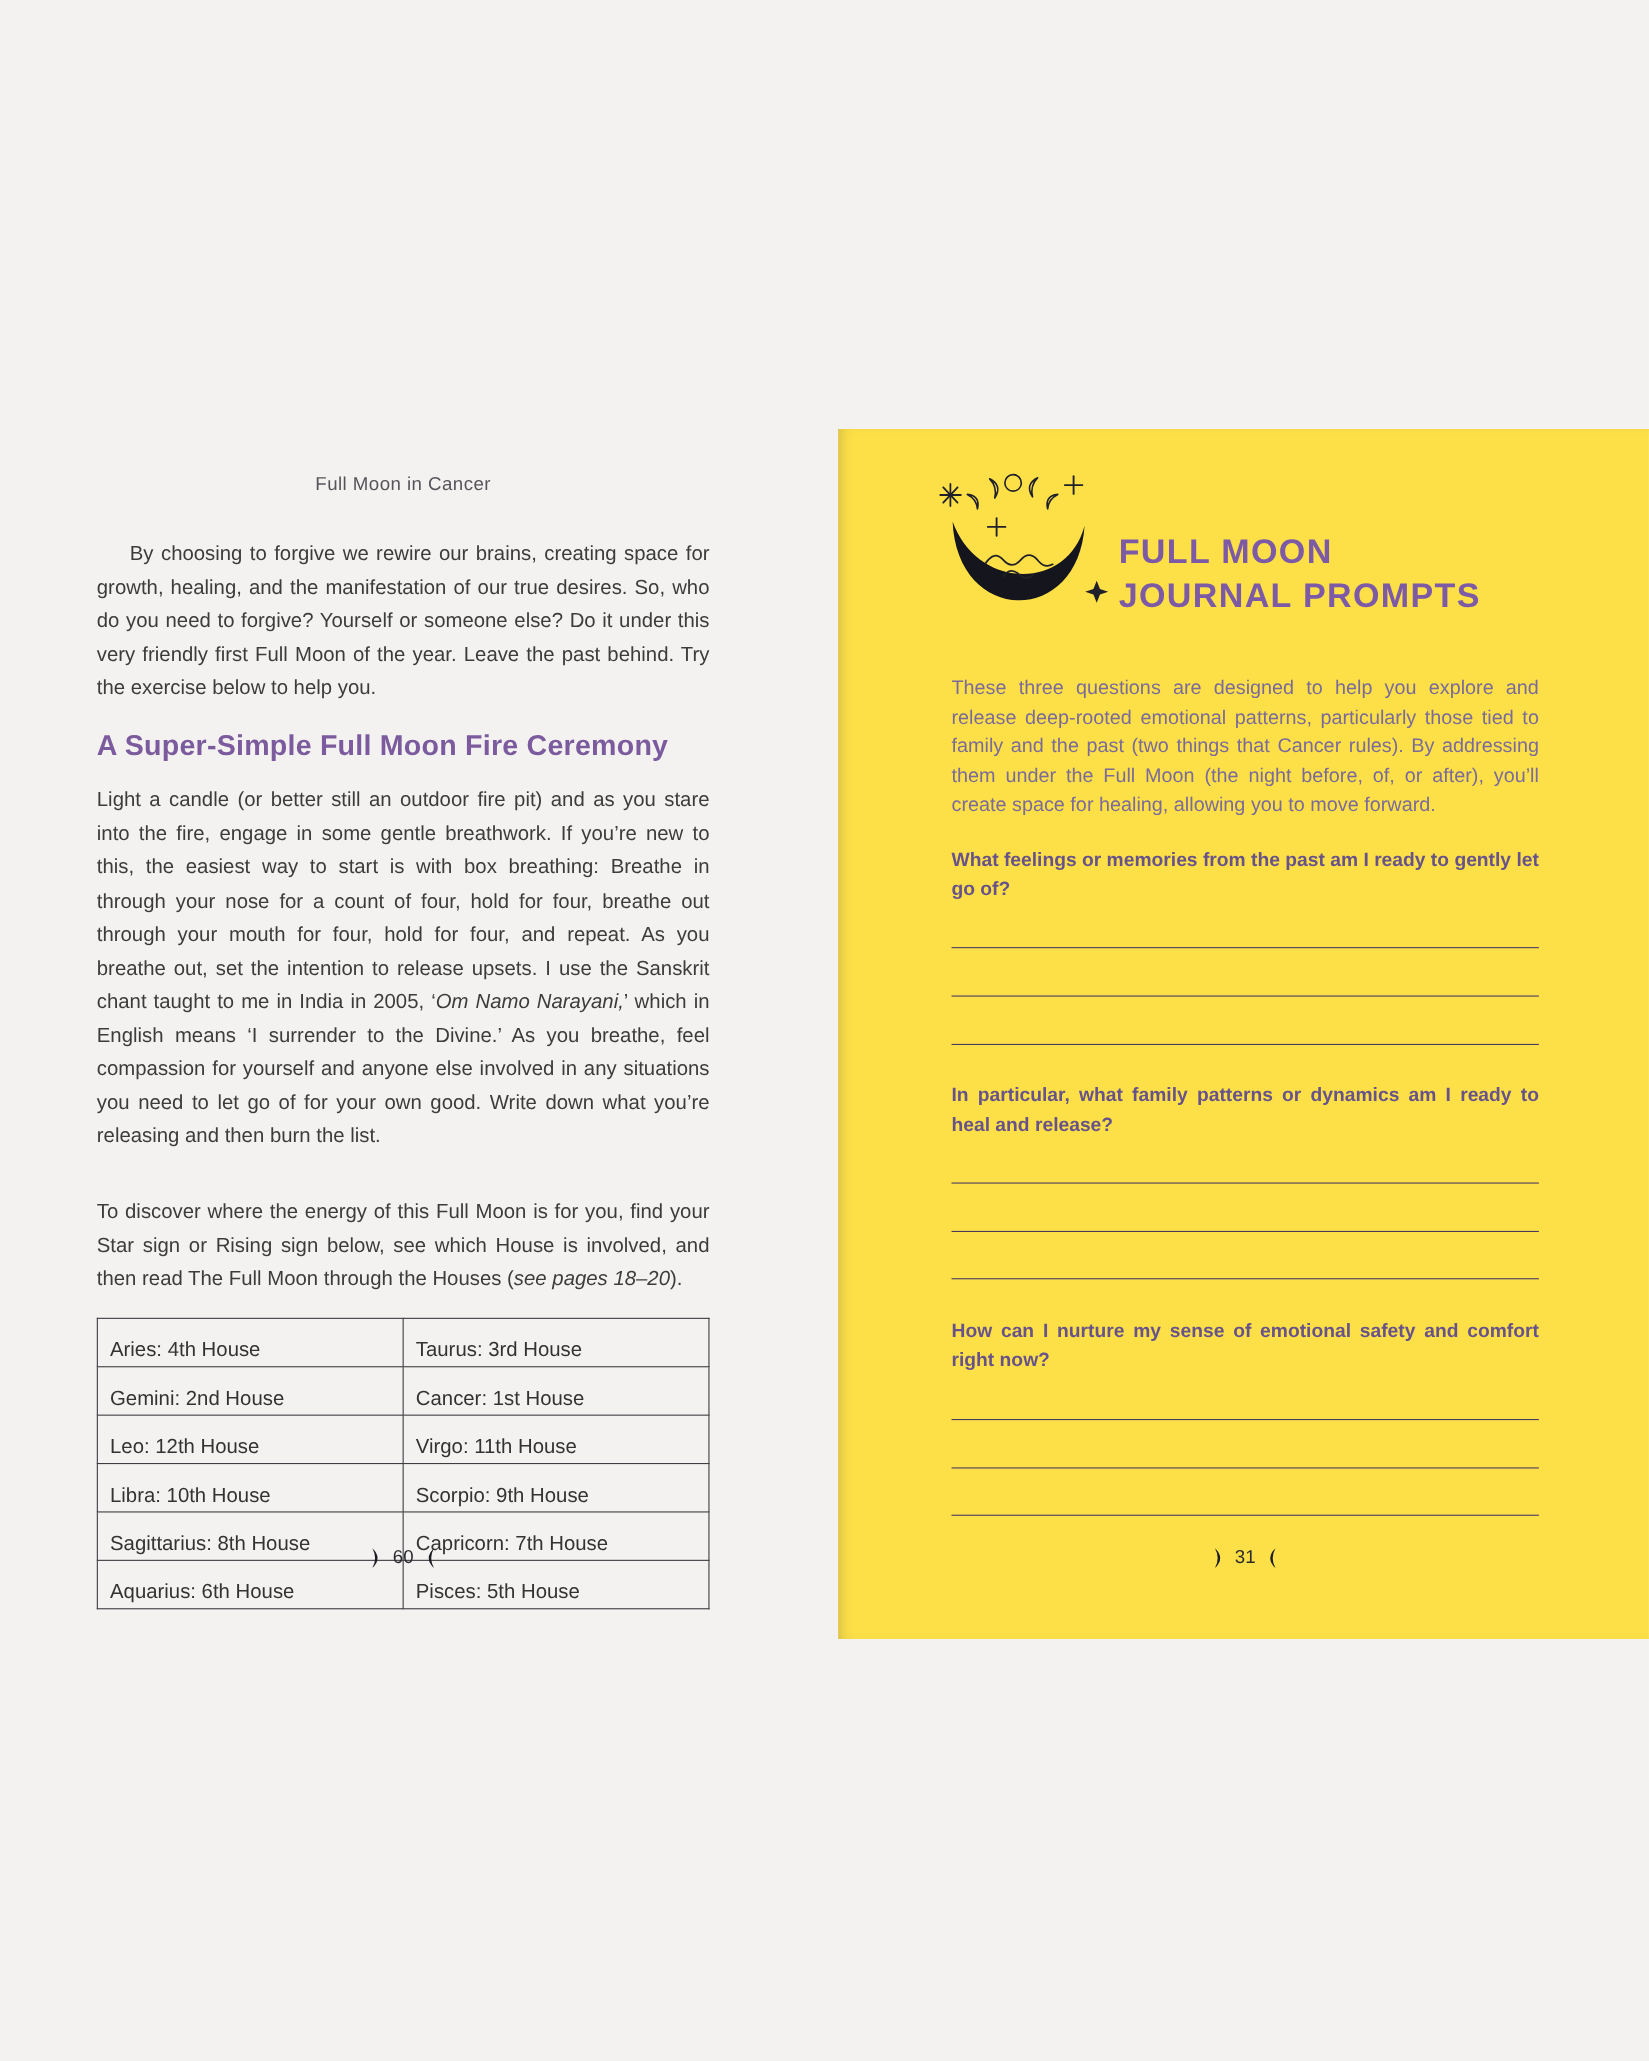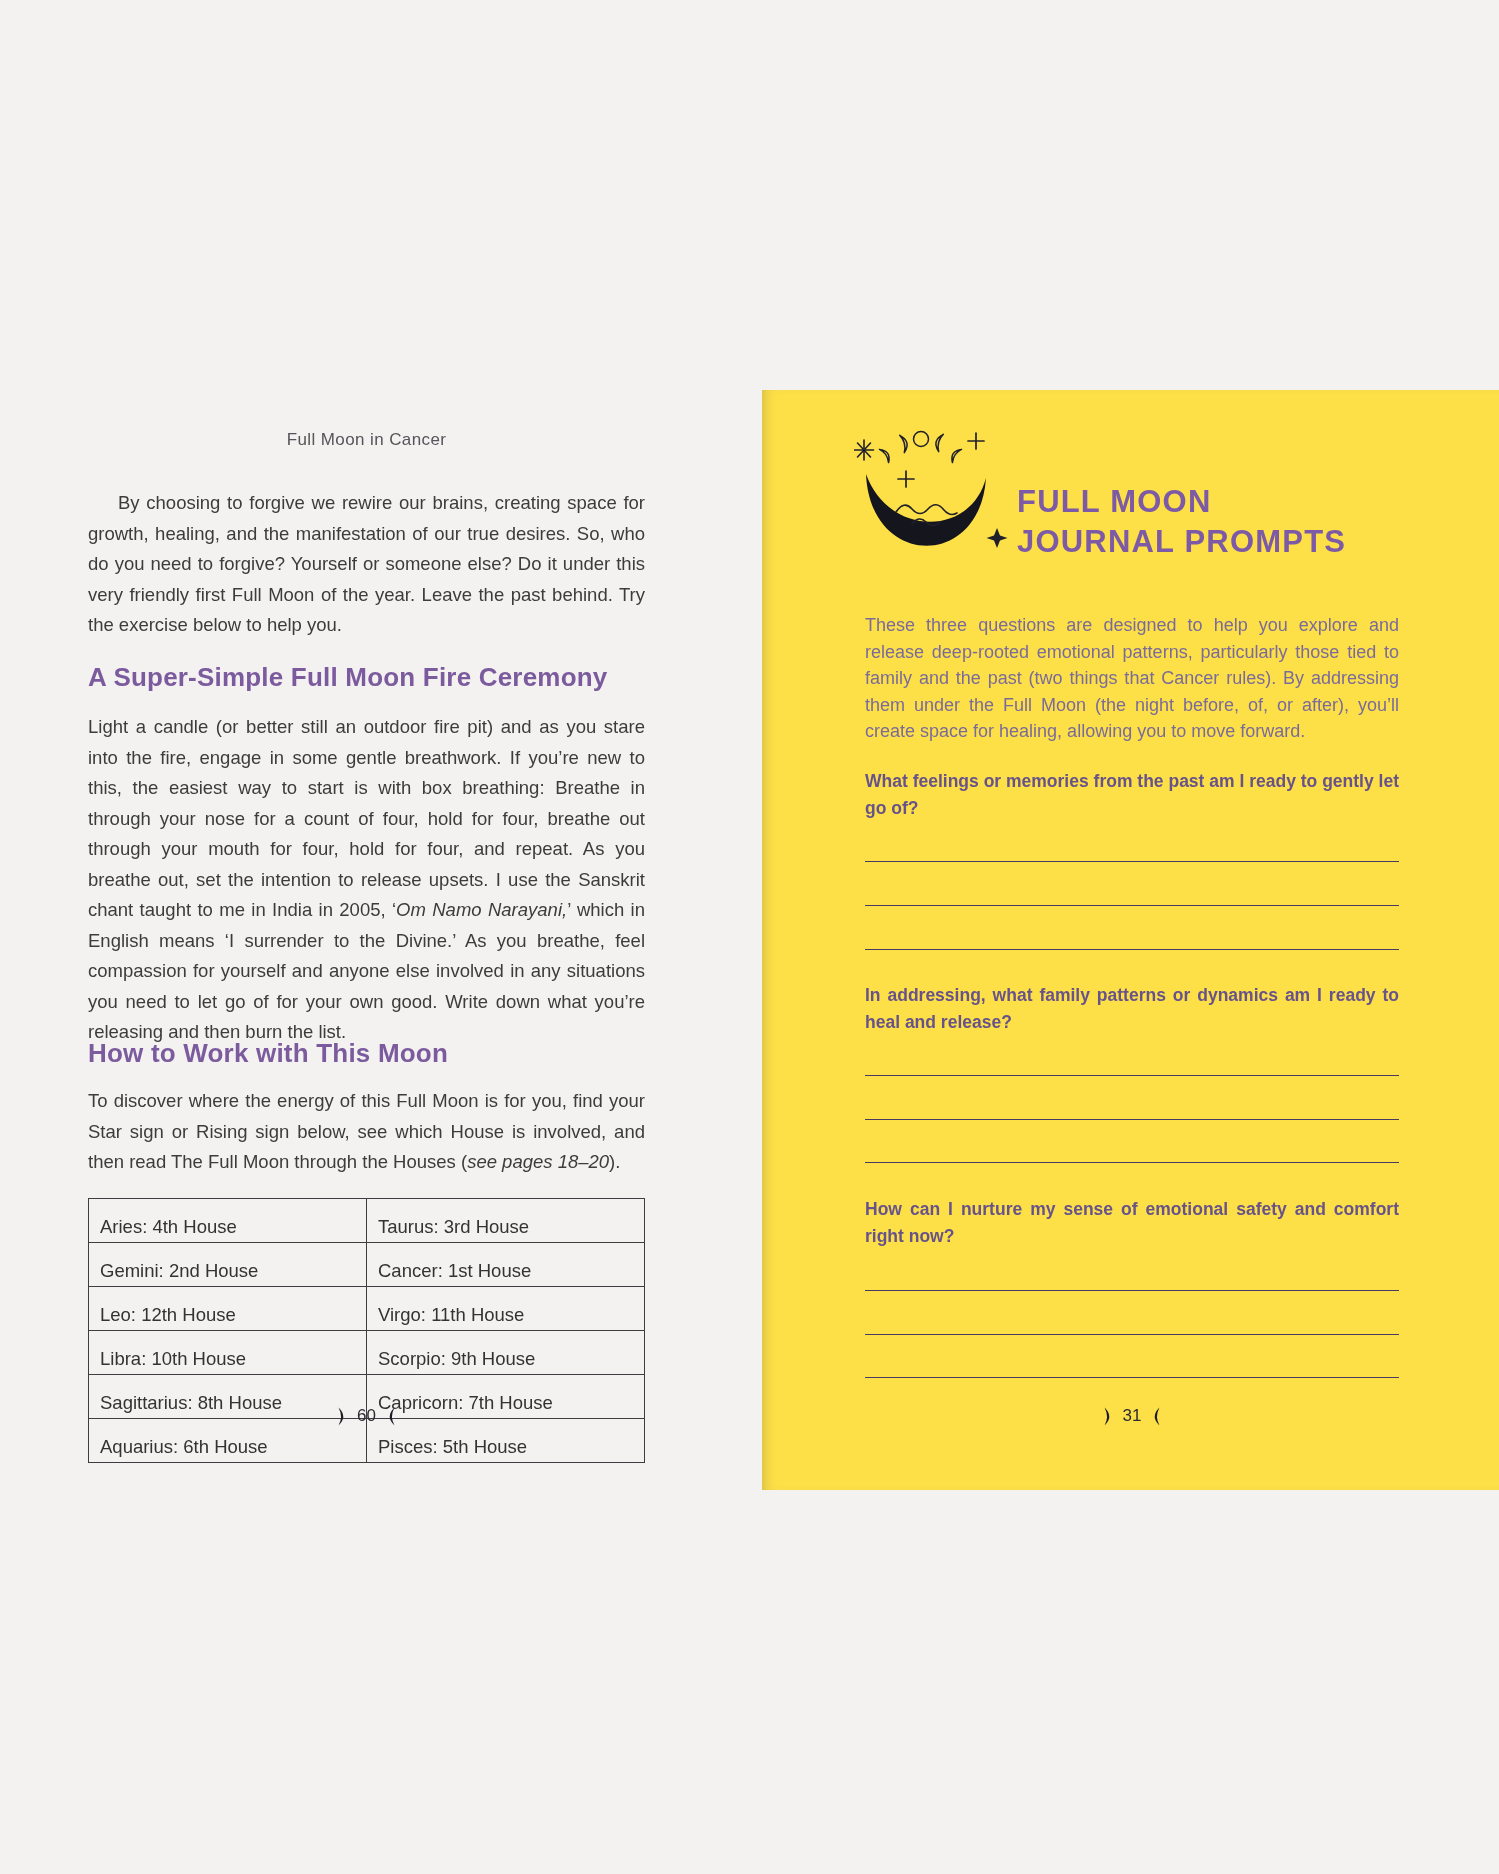--- a/index.html
+++ b/index.html
@@ -47,21 +47,20 @@
 
   <section class="left-page">
     <div class="running-header">Full Moon in Cancer</div>
 
     <p class="body-par indent" style="top:488px">By choosing to forgive we rewire our brains, creating space for growth, healing, and the manifestation of our true desires. So, who do you need to forgive? Yourself or someone else? Do it under this very friendly first Full Moon of the year. Leave the past behind. Try the exercise below to help you.</p>
 
     <h2 class="sec-heading" style="top:662px">A Super-Simple Full Moon Fire Ceremony</h2>
 
     <p class="body-par" style="top:712px"><span>Light a candle (or better still an outdoor fire pit) and as you stare into the fire, engage in some gentle breathwork. If you’re new to this, the easiest way to start is with box breathing: Breathe in through your nose for a count of four, hold for four, breathe out through your mouth for four, hold for four, and repeat. As you breathe out, set the intention to release upsets. I use the Sanskrit chant taught to me in India in 2005, ‘</span><em>Om Namo Narayani,</em><span>’ which in English means ‘I surrender to the Divine.’ As you breathe, feel compassion for yourself and anyone else involved in any situations you need to let go of for your own good. Write down what you’re releasing and then burn the list.</span></p>
 
-    <h2 class="sec-heading" style="top:1038px">How to Work with This Moon</h2>
 
     <p class="body-par" style="top:1086px"><span>To discover where the energy of this Full Moon is for you, find your Star sign or Rising sign below, see which House is involved, and then read The Full Moon through the Houses (</span><em>see pages 18–20</em><span>).</span></p>
 
     <table class="houses">
       <tbody>
         <tr>
           <td>Aries: 4th House</td>
           <td>Taurus: 3rd House</td>
         </tr>
         <tr>
@@ -137,21 +136,21 @@
       <div>JOURNAL PROMPTS</div>
     </div>
 
     <p class="rp-intro">These three questions are designed to help you explore and release deep-rooted emotional patterns, particularly those tied to family and the past (two things that Cancer rules). By addressing them under the Full Moon (the night before, of, or after), you’ll create space for healing, allowing you to move forward.</p>
 
     <div class="question" style="top:378px">What feelings or memories from the past am I ready to gently let go of?</div>
     <div class="aline" style="top:471px"></div>
     <div class="aline" style="top:515px"></div>
     <div class="aline" style="top:559px"></div>
 
-    <div class="question" style="top:592px">In addressing, what family patterns or dynamics am I ready to heal and release?</div>
+    <div class="question" style="top:592px">In particular, what family patterns or dynamics am I ready to heal and release?</div>
     <div class="aline" style="top:685px"></div>
     <div class="aline" style="top:729px"></div>
     <div class="aline" style="top:772px"></div>
 
     <div class="question" style="top:806px">How can I nurture my sense of emotional safety and comfort right now?</div>
     <div class="aline" style="top:900px"></div>
     <div class="aline" style="top:944px"></div>
     <div class="aline" style="top:987px"></div>
 
     <div class="page-footer rp-footer">

